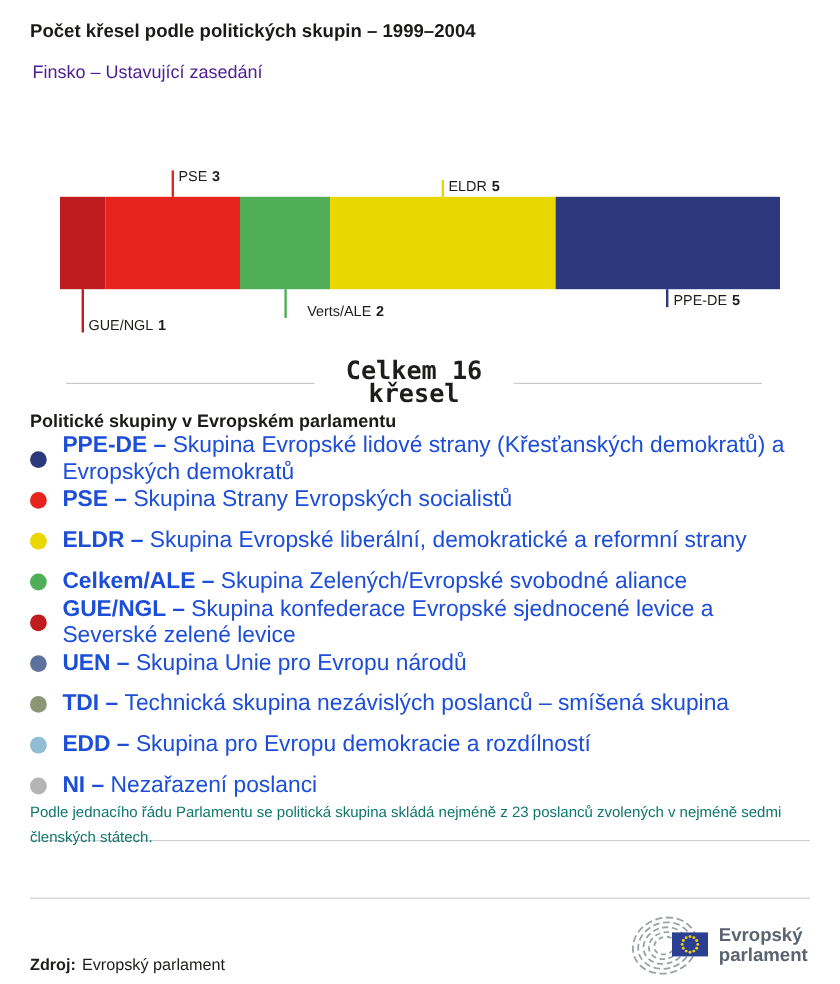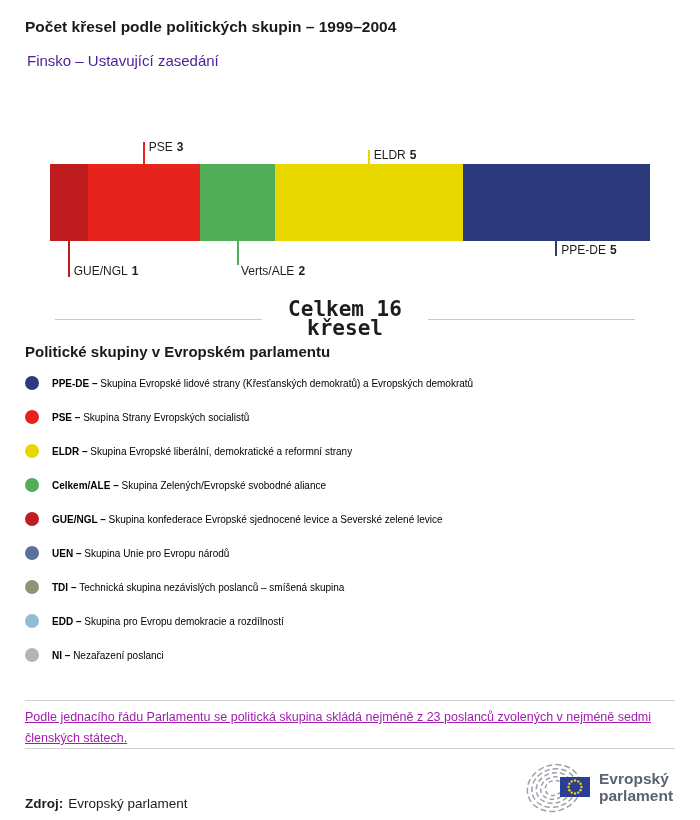--- a/index.html
+++ b/index.html
@@ -27,29 +27,29 @@
   .total-text {
     padding:0 26px; text-align:center;
     font-family:"DejaVu Sans Mono", monospace; font-weight:700;
     font-size:21px; line-height:19px; color:#1d1d1b;
   }
 
   .legend-heading { position:absolute; left:25px; top:343px; font-size:15px; font-weight:700; color:#1a1a18; }
   #legend-list { position:absolute; left:25px; right:25px; top:366px; }
   .legend-row { display:flex; align-items:center; height:34px; }
   .legend-dot { width:14px; height:14px; border-radius:50%; margin-right:13px; flex:0 0 14px; }
-  .legend-text { font-size:10px; color:#000000; }
+  .legend-text { font-size:19px; color:#1d4ed8; }
   .legend-text b { font-weight:700; }
 
   .divider { position:absolute; left:25px; right:25px; height:1px; background:#cfcfcf; }
   #divider-top { top:700px; }
   #divider-bottom { top:748px; }
   .footnote {
-    position:absolute; left:25px; width:630px; top:707px;
-    font-size:12.5px; line-height:21px; color:#a21caf;text-decoration:underline;
+    position:absolute; left:25px; width:630px; top:667px;
+    font-size:12.5px; line-height:21px; color:#0f766e;
   }
   .source { position:absolute; left:25px; top:796px; font-size:13.5px; color:#1d1d1b; }
   .source b { font-weight:700; margin-right:5px; }
   .logo { position:absolute; right:22px; top:760px; }
 </style>
 </head>
 <body>
 
 <div class="page">
 
@@ -58,21 +58,21 @@
 
   <div id="bar-area">
       <div class="seg" style="left: 50px; width: 37.5px; background: rgb(191, 28, 32);"></div>
       <div class="callout-line" style="left: 67.75px; background: rgb(191, 28, 32); top: 241px; height: 36px;"></div>
       <div class="callout-label" style="left: 73.75px; top: 264px;"><span>GUE/NGL</span><b>1</b></div>
       <div class="seg" style="left: 87.5px; width: 112.5px; background: rgb(230, 35, 29);"></div>
       <div class="callout-line" style="left: 142.75px; background: rgb(230, 35, 29); top: 142px; height: 22px;"></div>
       <div class="callout-label" style="left: 148.75px; top: 140px;"><span>PSE</span><b>3</b></div>
       <div class="seg" style="left: 200px; width: 75px; background: rgb(79, 174, 87);"></div>
       <div class="callout-line" style="left: 236.5px; background: rgb(79, 174, 87); top: 241px; height: 24px;"></div>
-      <div class="callout-label" style="left: 241px; top: 252px; margin-top: 12px;"><span>Verts/ALE</span><b>2</b></div>
+      <div class="callout-label" style="left: 256px; top: 252px;"><span>Verts/ALE</span><b>2</b></div>
       <div class="seg" style="left: 275px; width: 187.5px; background: rgb(233, 215, 0);"></div>
       <div class="callout-line" style="left: 367.75px; background: rgb(233, 215, 0); top: 150px; height: 14px;"></div>
       <div class="callout-label" style="left: 373.75px; top: 148px;"><span>ELDR</span><b>5</b></div>
       <div class="seg" style="left: 462.5px; width: 187.5px; background: rgb(44, 58, 125);"></div>
       <div class="callout-line" style="left: 555.25px; background: rgb(44, 58, 125); top: 241px; height: 15px;"></div>
       <div class="callout-label" style="left: 561.25px; top: 243px;"><span>PPE-DE</span><b>5</b></div>
     </div>
 
   <div class="total-wrap">
     <div class="total-rule"></div>

